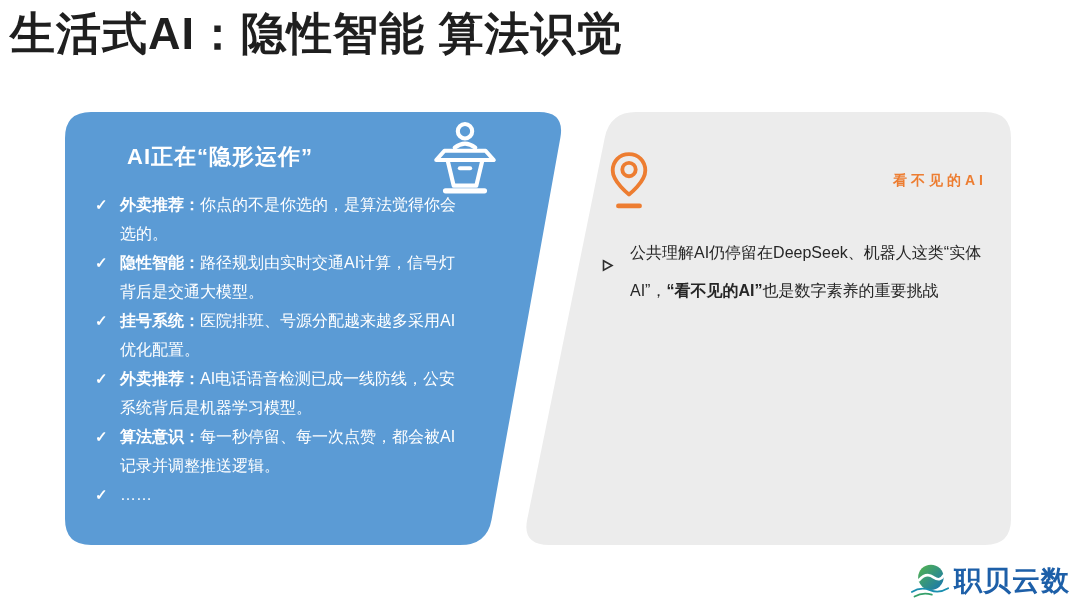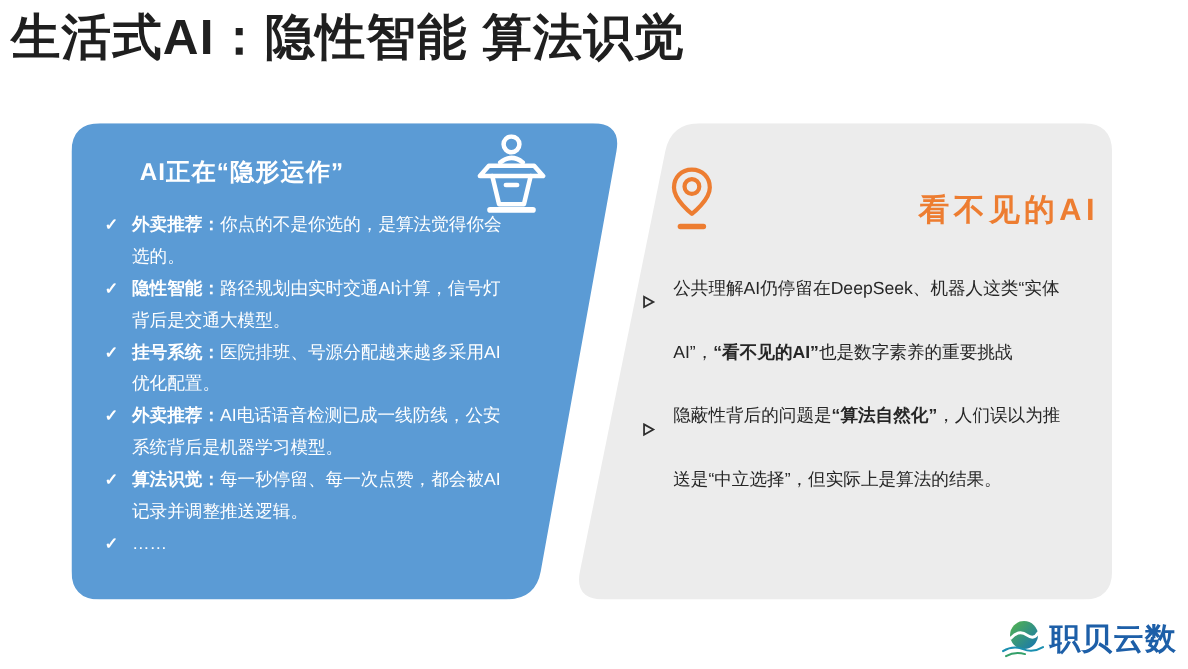--- a/index.html
+++ b/index.html
@@ -16,23 +16,23 @@
   .lp-header{position:absolute;left:30px;top:30px;font-size:22px;font-weight:700;color:#fff;
              letter-spacing:1px;white-space:nowrap;margin-left:32px;}
   .podium{position:absolute;left:368px;top:10px;}
   .lp-list{position:absolute;left:30px;top:78px;width:372px;margin:0;padding:0;list-style:none;
            font-size:16px;line-height:29px;color:#fff;}
   .lp-list li{position:relative;padding-left:25px;}
   .check{position:absolute;left:0;top:0;font-weight:700;font-size:15px;}
   .lp-label{font-weight:700;text-align:center;}
 
   .pin{position:absolute;left:84px;top:38px;}
-  .rp-header{position:absolute;right:12px;top:60px;font-size:28px;font-weight:700;
+  .rp-header{position:absolute;right:24px;top:60px;font-size:14px;font-weight:700;
              letter-spacing:4px;color:var(--orange);white-space:nowrap;}
-  .rp-list{position:absolute;left:60px;top:122px;width:382px;font-size:16px;line-height:58px;
+  .rp-list{position:absolute;left:78px;top:122px;width:382px;font-size:16px;line-height:38px;
            color:#262626;}
   .rp-item{position:relative;padding-left:30px;}
   .arrow{position:absolute;left:2px;top:14px;}
   .bold{font-weight:700;}
 
   .logo{position:absolute;right:10px;bottom:8px;display:flex;align-items:center;gap:4px;}
   .logo-text{font-size:28px;font-weight:700;color:var(--logo-blue);letter-spacing:1px;}
 </style>
 </head>
 <body>
@@ -53,44 +53,41 @@
         <path d="M2 37 L10 28 H50 L58 37 Z"></path>
         <path d="M13 37 L19 62 H41 L47 37"></path>
         <path d="M25 45 H35"></path>
         <path d="M11 67 H49" stroke-width="5"></path>
       </svg>
       <ul class="lp-list">
           <li><span class="check">✓</span><span class="lp-label">外卖推荐：</span><span>你点的不是你选的，是算法觉得你会选的。</span></li>
           <li><span class="check">✓</span><span class="lp-label">隐性智能：</span><span>路径规划由实时交通AI计算，信号灯背后是交通大模型。</span></li>
           <li><span class="check">✓</span><span class="lp-label">挂号系统：</span><span>医院排班、号源分配越来越多采用AI优化配置。</span></li>
           <li><span class="check">✓</span><span class="lp-label">外卖推荐：</span><span>AI电话语音检测已成一线防线，公安系统背后是机器学习模型。</span></li>
-          <li><span class="check">✓</span><span class="lp-label">算法识觉：</span><span>每一秒停留、每一次点赞，都会被AI记录并调整推送逻辑。</span></li>
+          <li><span class="check">✓</span><span class="lp-label">算法意识：</span><span>每一秒停留、每一次点赞，都会被AI记录并调整推送逻辑。</span></li>
           <li><span class="check">✓</span><span>……</span></li>
         </ul>
     </div>
   </div>
 
   <div class="panel panel-right">
     <svg class="shape" viewBox="0 0 489 433" preserveAspectRatio="none">
       <path d="M114 0 H463 Q489 0 489 26 V407 Q489 433 463 433 H27 Q0 433 5.2 407.5 L82.8 25.5 Q88 0 114 0 Z" fill="#ECECEC"></path>
     </svg>
     <div class="panel-content">
       <svg class="pin" width="46" height="62" viewBox="0 0 48 64" fill="none" stroke-width="4" stroke-linecap="round" stroke-linejoin="round" stroke="#ED7D31">
         <path d="M24 4 C14 4 7 11.5 7 21 C7 33 24 46 24 46 C24 46 41 33 41 21 C41 11.5 34 4 24 4 Z"></path>
         <circle cx="24" cy="20" r="7"></circle>
         <path d="M13 58 H35" stroke-width="5"></path>
       </svg>
       <div class="rp-header">看不见的AI</div>
       <div class="rp-list">
           <div class="rp-item"><span class="arrow"><svg width="12" height="13" viewBox="0 0 12 13">
                 <path d="M1.5 1.8 L10 6.5 L1.5 11.2 Z" fill="none" stroke="#2e2e2e" stroke-width="1.6"></path>
               </svg></span><span>公共理解AI仍停留在DeepSeek、机器人这类“实体AI”，</span><span class="bold">“看不见的AI”</span><span>也是数字素养的重要挑战</span></div>
-          <div class="rp-item"><span class="arrow"><svg width="12" height="13" viewBox="0 0 12 13">
-                <path d="M1.5 1.8 L10 6.5 L1.5 11.2 Z" fill="none" stroke="#2e2e2e" stroke-width="1.6"></path>
-              </svg></span><span>隐蔽性背后的问题是</span><span class="bold">“算法自然化”</span><span>，人们误以为推送是“中立选择”，但实际上是算法的结果。</span></div>
         </div>
     </div>
   </div>
 
   <div class="logo">
     <svg width="40" height="38" viewBox="0 0 44 40">
       <defs>
         <linearGradient id="lg" x1="0" y1="0" x2="1" y2="1">
           <stop offset="0" stop-color="#55B54B"></stop>
           <stop offset="1" stop-color="#1573B4"></stop>

